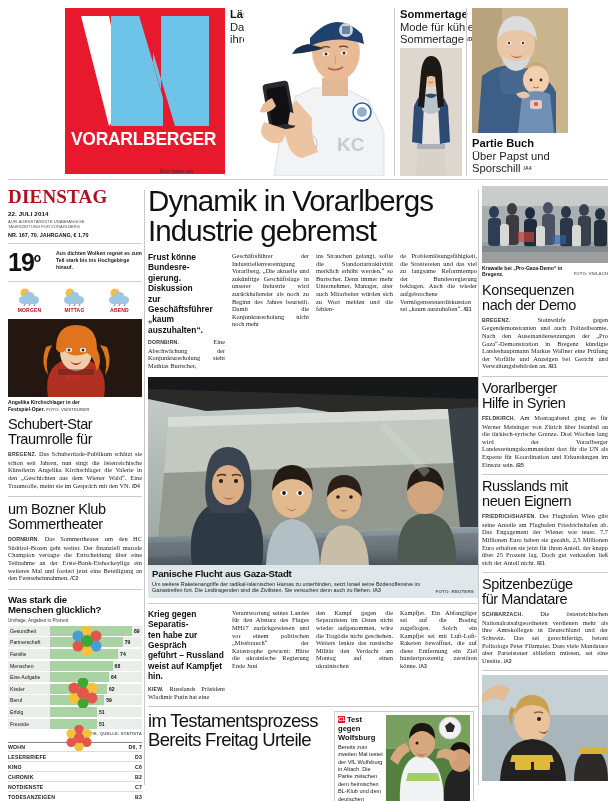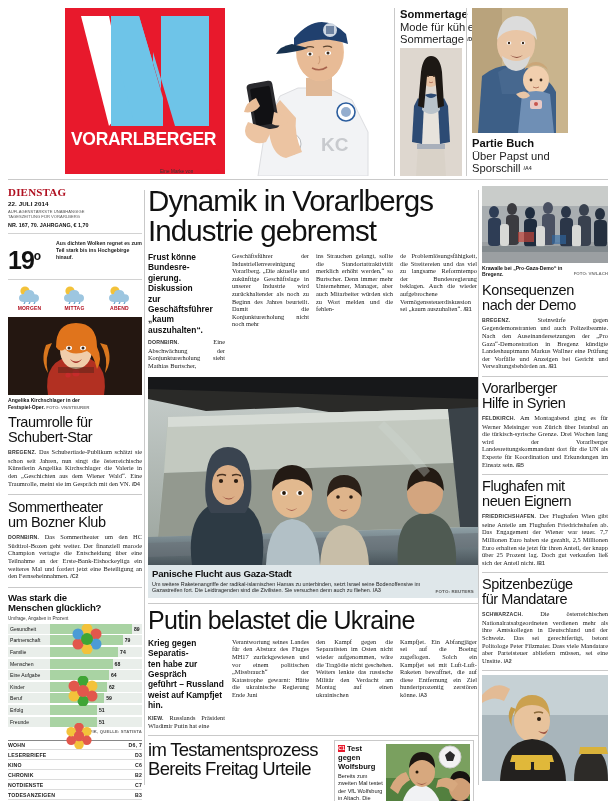--- a/index.html
+++ b/index.html
@@ -40,28 +40,28 @@
   .hr-top { position: absolute; left: 8px; top: 179px; width: 600px; height: 1px; background: #c9c9c9; }
 
   
   .colL { position: absolute; left: 8px; top: 186px; width: 134px; }
   .colC { position: absolute; left: 148px; top: 186px; width: 330px; }
   .colR { position: absolute; left: 482px; top: 186px; width: 126px; }
 
   .vrule { position: absolute; width: 1px; background: #c9c9c9; }
 
   .kicker-day {
-    color: #b01020; font-weight: 800; font-size: 11px; letter-spacing: .2px;
+    color: #b01020; font-weight: 800; font-size: 19px; letter-spacing: .2px;
     font-family: "Liberation Serif", serif;
   }
   .dateline { font-size: 6.2px; font-weight: 800; color: #111; margin-top: 2px; letter-spacing: .1px;}
   .masthead-fine { font-size: 4.1px; color: #555; line-height: 5.2px; margin-top: 2px; letter-spacing: .05px;}
   .issue { font-size: 5.4px; font-weight: 800; color: #111; margin-top: 3px; }
 
-  .wx { position: relative; margin-top: 5px; border-top: 1px solid #d2d2d2; padding-top: 12px; }
+  .wx { position: relative; margin-top: 5px; border-top: 1px solid #d2d2d2; padding-top: 4px; }
   .wx-temp { font-size: 25px; font-weight: 800; color: #111; letter-spacing: -1px; display: inline-block; }
   .wx-temp sup { font-size: 12px; vertical-align: 9px; }
   .wx-text { position: absolute; left: 48px; top: 6px; width: 86px; font-size: 5.2px; line-height: 6.6px; color: #222; font-weight: 600;}
   .wx-row { display: flex; gap: 2px; margin-top: 4px; border-top: 1px solid #d2d2d2; padding-top: 4px; }
   .wx-cell { width: 43px; text-align: center; }
   .wx-cell .lbl { font-size: 5px; font-weight: 800; color: #b01020; letter-spacing: .2px; margin-top: 1px;}
   .wx-ico { width: 26px; height: 20px; margin: 0 auto; position: relative; }
 
   .hl { font-weight: 400; color: #111; letter-spacing: -0.4px; }
   .h-main { font-size: 29.5px; line-height: 30px; letter-spacing: -0.9px; }
@@ -137,21 +137,21 @@
     </div>
     <div class="logo-sub">
       <span>Eine Marke von </span><b>russmedia</b>
     </div>
 
     <div class="teaser" style="left:230px;top:8px;width:120px;">
       <div class="t-head">Ländle-Promis</div>
       <div class="t-body"><span>Das machen sie mit ihren Smartphones</span> <span class="t-ref">/A5</span></div>
     </div>
 
-    <div class="photo" style="left:228px;top:4px;width:160px;height:172px;background:#0ea5e9;">
+    <div class="photo" style="left:244px;top:4px;width:160px;height:172px;background:#0ea5e9;">
       <svg width="160" height="172" viewBox="0 0 160 172">
         <rect width="160" height="172" fill="#ffffff"></rect>
 
         <path d="M38 120 L52 92 L70 84 L100 84 L124 96 L140 128 L140 172 L30 172 Z" fill="#f2f3f5"></path>
         <path d="M38 120 L52 92 L70 84 L100 84 L124 96 L140 128 L140 172 L30 172 Z" fill="none" stroke="#dcdde0" stroke-width="1"></path>
 
         <circle cx="118" cy="108" r="9" fill="#ffffff" stroke="#2b5d9e" stroke-width="1.6"></circle>
         <circle cx="118" cy="108" r="5" fill="#2b5d9e" opacity=".5"></circle>
 
         <circle cx="62" cy="140" r="11" fill="#ffffff" stroke="#b9bcc0" stroke-width="1"></circle>
@@ -331,36 +331,36 @@
           <circle cx="60" cy="58" r="2.6" fill="#c62b2b"></circle>
           <rect x="50" y="50" width="36" height="6" fill="#2c1c14" opacity=".35"></rect>
         </svg>
       </div>
       <div class="photo-cap">
         <div>Angelika Kirchschlager in der</div>
         <span>Festspiel-Oper.</span>
         <span class="c2">FOTO: VN/STEURER</span>
       </div>
       <div class="hl h-side" style="margin-top:4px;">
+        <div>Schubert-Star</div>
         <div>Traumrolle für</div>
-        <div>Schubert-Star</div>
       </div>
       <p class="bodytext" style="margin-top:3px;">
         <span class="loc">BREGENZ.</span>
         <span>Das Schubertiade-Publikum schätzt sie schon seit Jahren, nun singt die österreichische Künstlerin Angelika Kirchschlager die Valerie in den „Geschichten aus dem Wiener Wald“. Eine Traumrolle, meint sie im Gespräch mit den VN.</span>
         <span class="ref">/D4</span>
       </p>
     </div>
 
     <div class="rule" style="margin-top:6px;"></div>
 
     <div style="margin-top:5px;">
       <div class="hl h-side">
+        <div>um Bozner Klub</div>
         <div>Sommertheater</div>
-        <div>um Bozner Klub</div>
       </div>
       <p class="bodytext" style="margin-top:3px;">
         <span class="loc">DORNBIRN.</span>
         <span>Das Sommertheater um den HC Südtirol-Bozen geht weiter. Der finanziell marode Champion vertagte die Entscheidung über eine Teilnahme an der Erste-Bank-Eishockeyliga ein weiteres Mal und fordert jetzt eine Beteiligung an den Fernseheinnahmen.</span>
         <span class="ref">/C2</span>
       </p>
     </div>
 
     <div class="rule" style="margin-top:6px;"></div>
 
@@ -604,21 +604,20 @@
       <div class="cap-text">
         <span>Um weitere Raketenangriffe der radikal-islamischen Hamas zu unterbinden, setzt Israel seine Bodenoffensive im Gazastreifen fort. Die Leidtragenden sind die Zivilisten. Sie versuchen denn auch zu fliehen.</span>
         <span class="ref">/A3</span>
       </div>
       <div class="credit credit-r">FOTO: REUTERS</div>
     </div>
 
     <div class="rule" style="margin-top:5px;"></div>
 
     <div style="margin-top:4px;">
-      <div class="hl h-sec"><span>Putin belastet die Ukraine</span></div>
       <div style="display:flex;gap:7px;margin-top:5px;">
         <div style="width:77px;">
           <div class="lead">
             <div>Krieg gegen Separatis-</div>
             <div>ten habe zur Gespräch</div>
             <div>geführt – Russland</div>
             <div>weist auf Kampfjet hin.</div>
           </div>
           <p class="bodytext" style="margin-top:3px;">
             <span class="loc">KIEW.</span>
@@ -752,21 +751,21 @@
         <span class="loc">FELDKIRCH.</span>
         <span>Am Montagabend ging es für Werner Meisinger von Zürich über Istanbul an die türkisch-syrische Grenze. Drei Wochen lang wird der Vorarlberger Landesrettungskommandant dort für die UN als Experte für Koordination und Erkundungen im Einsatz sein.</span>
         <span class="ref">/B5</span>
       </p>
     </div>
 
     <div class="rr-sep"></div>
 
     <div>
       <div class="hl h-side">
-        <div>Flughafen mit</div>
+        <div>Russlands mit</div>
         <div>neuen Eignern</div>
       </div>
       <p class="bodytext" style="margin-top:3px;">
         <span class="loc">FRIEDRICHSHAFEN.</span>
         <span>Der Flughafen Wien gibt seine Anteile am Flughafen Friedrichshafen ab. Das Engagement der Wiener war teuer. 7,7 Millionen Euro haben sie gezahlt, 2,5 Millionen Euro erhalten sie jetzt für ihren Anteil, der knapp über 25 Prozent lag. Doch gut verkaufen ließ sich der Anteil nicht.</span>
         <span class="ref">/B1</span>
       </p>
     </div>
 
     <div class="rr-sep"></div>

